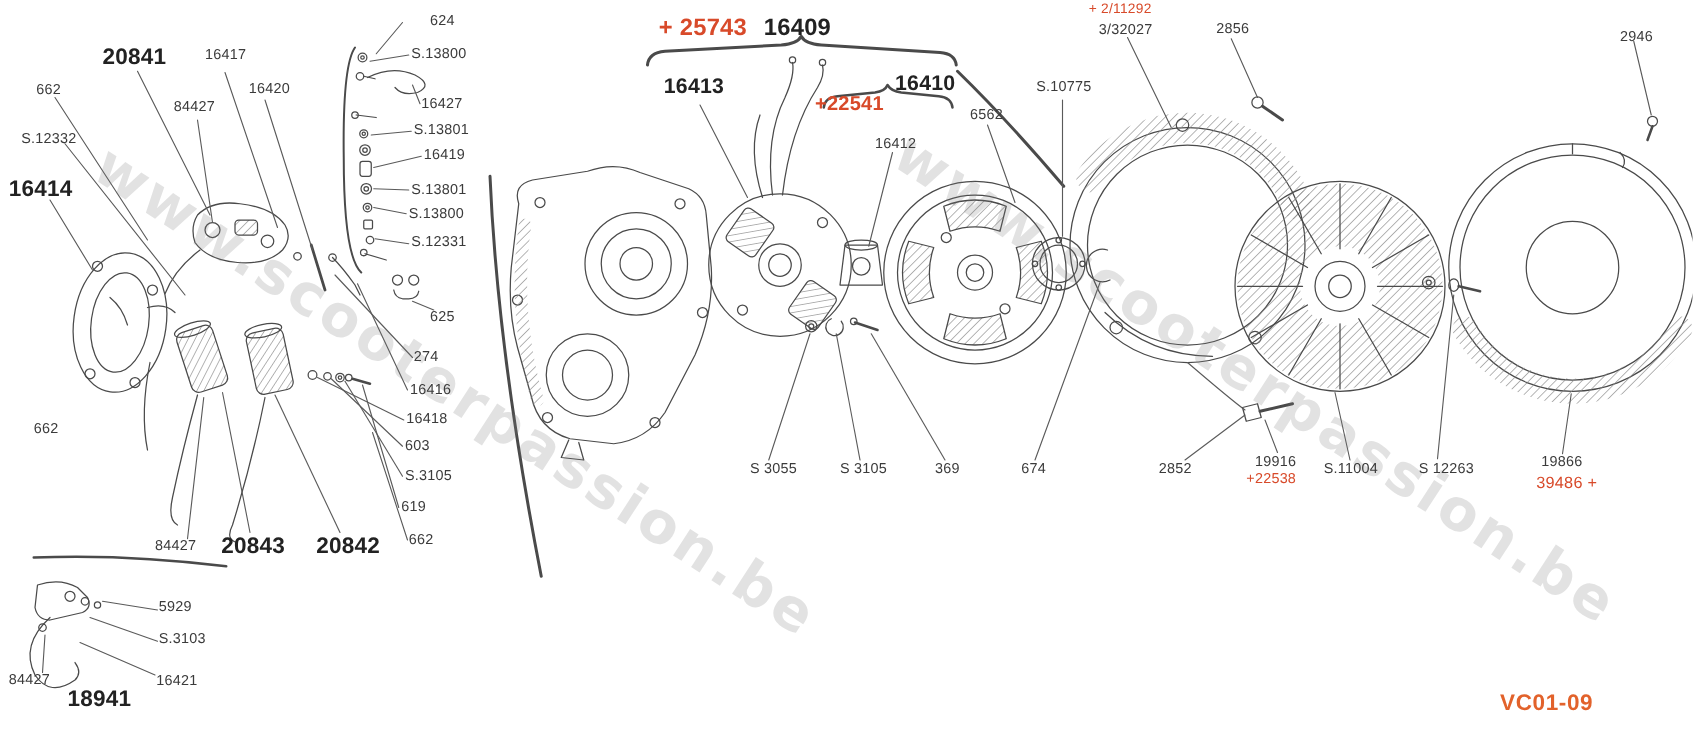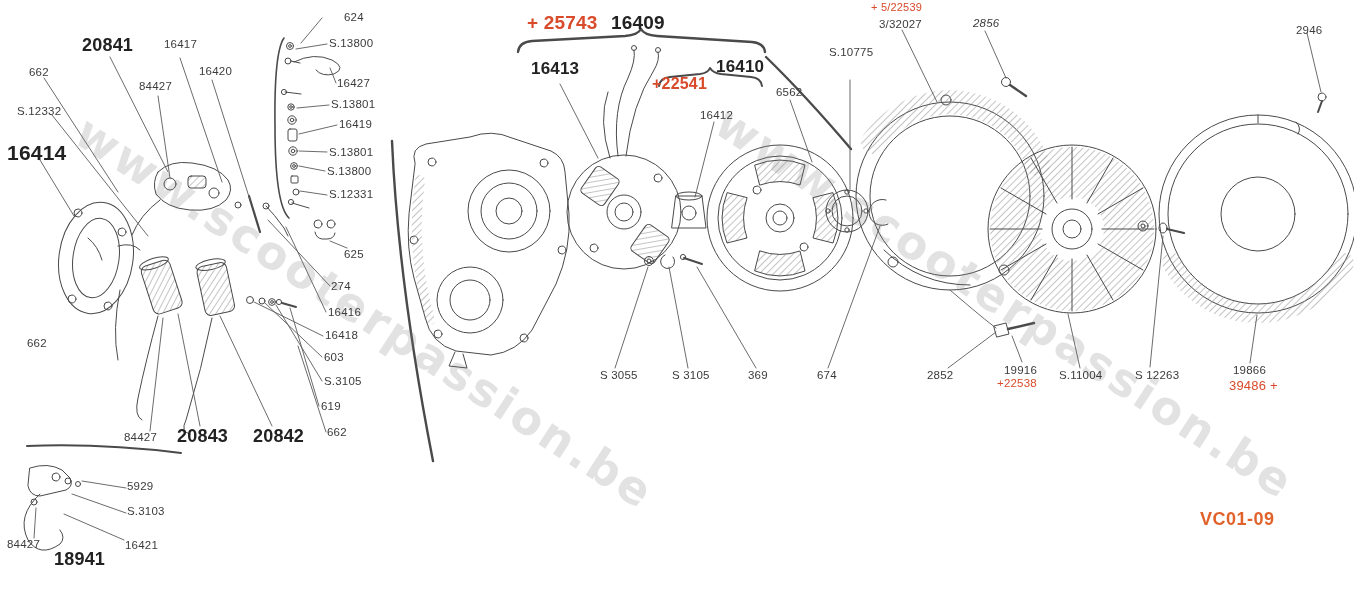--- a/index.html
+++ b/index.html
@@ -323,21 +323,21 @@
     <span class="lbl bold" style="left: 82px; top: 36px; font-size: 18px; color: rgb(34, 34, 34);">20841</span>
     <span class="lbl" style="left: 164px; top: 39px; color: rgb(59, 59, 59);">16417</span>
     <span class="lbl" style="left: 29px; top: 67px; color: rgb(59, 59, 59);">662</span>
     <span class="lbl" style="left: 199px; top: 66px; color: rgb(59, 59, 59);">16420</span>
     <span class="lbl" style="left: 337px; top: 78px; color: rgb(59, 59, 59);">16427</span>
     <span class="lbl" style="left: 139px; top: 81px; color: rgb(59, 59, 59);">84427</span>
     <span class="lbl" style="left: 331px; top: 99px; color: rgb(59, 59, 59);">S.13801</span>
     <span class="lbl" style="left: 17px; top: 106px; color: rgb(59, 59, 59);">S.12332</span>
     <span class="lbl" style="left: 339px; top: 119px; color: rgb(59, 59, 59);">16419</span>
     <span class="lbl" style="left: 329px; top: 147px; color: rgb(59, 59, 59);">S.13801</span>
-    <span class="lbl bold" style="left: 7px; top: 142px; font-size: 21px; color: rgb(34, 34, 34);">16414</span>
+    <span class="lbl bold" style="left: 7px; top: 142px; font-size: 18px; color: rgb(34, 34, 34);">16414</span>
     <span class="lbl" style="left: 327px; top: 166px; color: rgb(59, 59, 59);">S.13800</span>
     <span class="lbl" style="left: 329px; top: 189px; color: rgb(59, 59, 59);">S.12331</span>
     <span class="lbl" style="left: 344px; top: 249px; color: rgb(59, 59, 59);">625</span>
     <span class="lbl" style="left: 331px; top: 281px; color: rgb(59, 59, 59);">274</span>
     <span class="lbl" style="left: 328px; top: 307px; color: rgb(59, 59, 59);">16416</span>
     <span class="lbl" style="left: 325px; top: 330px; color: rgb(59, 59, 59);">16418</span>
     <span class="lbl" style="left: 324px; top: 352px; color: rgb(59, 59, 59);">603</span>
     <span class="lbl" style="left: 324px; top: 376px; color: rgb(59, 59, 59);">S.3105</span>
     <span class="lbl" style="left: 321px; top: 401px; color: rgb(59, 59, 59);">619</span>
     <span class="lbl" style="left: 27px; top: 338px; color: rgb(59, 59, 59);">662</span>
@@ -349,32 +349,32 @@
     <span class="lbl" style="left: 127px; top: 506px; color: rgb(59, 59, 59);">S.3103</span>
     <span class="lbl" style="left: 125px; top: 540px; color: rgb(59, 59, 59);">16421</span>
     <span class="lbl" style="left: 7px; top: 539px; color: rgb(59, 59, 59);">84427</span>
     <span class="lbl bold" style="left: 54px; top: 550px; font-size: 18px; color: rgb(34, 34, 34);">18941</span>
     <span class="lbl bold" style="left: 527px; top: 13px; font-size: 19px; color: rgb(216, 74, 42);">+ 25743</span>
     <span class="lbl bold" style="left: 611px; top: 13px; font-size: 19px; color: rgb(34, 34, 34);">16409</span>
     <span class="lbl bold" style="left: 531px; top: 60px; font-size: 17px; color: rgb(34, 34, 34);">16413</span>
     <span class="lbl bold" style="left: 696px; top: 58px; font-size: 17px; color: rgb(34, 34, 34); margin-left: 20px;">16410</span>
     <span class="lbl bold" style="left: 652px; top: 76px; font-size: 16px; color: rgb(216, 74, 42);">+22541</span>
     <span class="lbl" style="left: 776px; top: 87px; color: rgb(59, 59, 59);">6562</span>
-    <span class="lbl" style="left: 829px; top: 47px; color: rgb(59, 59, 59);">S.10775</span>
+    <span class="lbl" style="left: 829px; top: 65px; color: rgb(59, 59, 59);">S.10775</span>
     <span class="lbl" style="left: 700px; top: 110px; color: rgb(59, 59, 59);">16412</span>
     <span class="lbl" style="left: 600px; top: 370px; color: rgb(59, 59, 59);">S 3055</span>
     <span class="lbl" style="left: 672px; top: 370px; color: rgb(59, 59, 59);">S 3105</span>
     <span class="lbl" style="left: 748px; top: 370px; color: rgb(59, 59, 59);">369</span>
     <span class="lbl" style="left: 817px; top: 370px; color: rgb(59, 59, 59);">674</span>
-    <span class="lbl" style="left: 871px; top: 2px; font-size: 11px; color: rgb(216, 74, 42);">+ 5/22539</span>
+    <span class="lbl" style="left: 871px; top: 2px; font-size: 11px; color: rgb(216, 74, 42);">+ 2/11292</span>
     <span class="lbl" style="left: 879px; top: 19px; color: rgb(59, 59, 59);">3/32027</span>
-    <span class="lbl" style="left: 973px; top: 18px; color: rgb(59, 59, 59); font-style: italic;">2856</span>
+    <span class="lbl" style="left: 973px; top: 18px; color: rgb(59, 59, 59);">2856</span>
     <span class="lbl" style="left: 1296px; top: 25px; color: rgb(59, 59, 59);">2946</span>
     <span class="lbl" style="left: 927px; top: 370px; color: rgb(59, 59, 59);">2852</span>
     <span class="lbl" style="left: 1004px; top: 365px; color: rgb(59, 59, 59);">19916</span>
     <span class="lbl" style="left: 997px; top: 378px; color: rgb(216, 74, 42);">+22538</span>
     <span class="lbl" style="left: 1059px; top: 370px; color: rgb(59, 59, 59);">S.11004</span>
     <span class="lbl" style="left: 1135px; top: 370px; color: rgb(59, 59, 59);">S 12263</span>
     <span class="lbl" style="left: 1233px; top: 365px; color: rgb(59, 59, 59);">19866</span>
     <span class="lbl" style="left: 1229px; top: 379px; font-size: 13px; color: rgb(216, 74, 42);">39486 +</span>
   </div>
 
-<div id="page-code" style="color: rgb(226, 98, 43);">VC01-09</div>
+<div id="page-code" style="color: rgb(226, 98, 43); margin-top: 43px;">VC01-09</div>
 
 </body></html>

